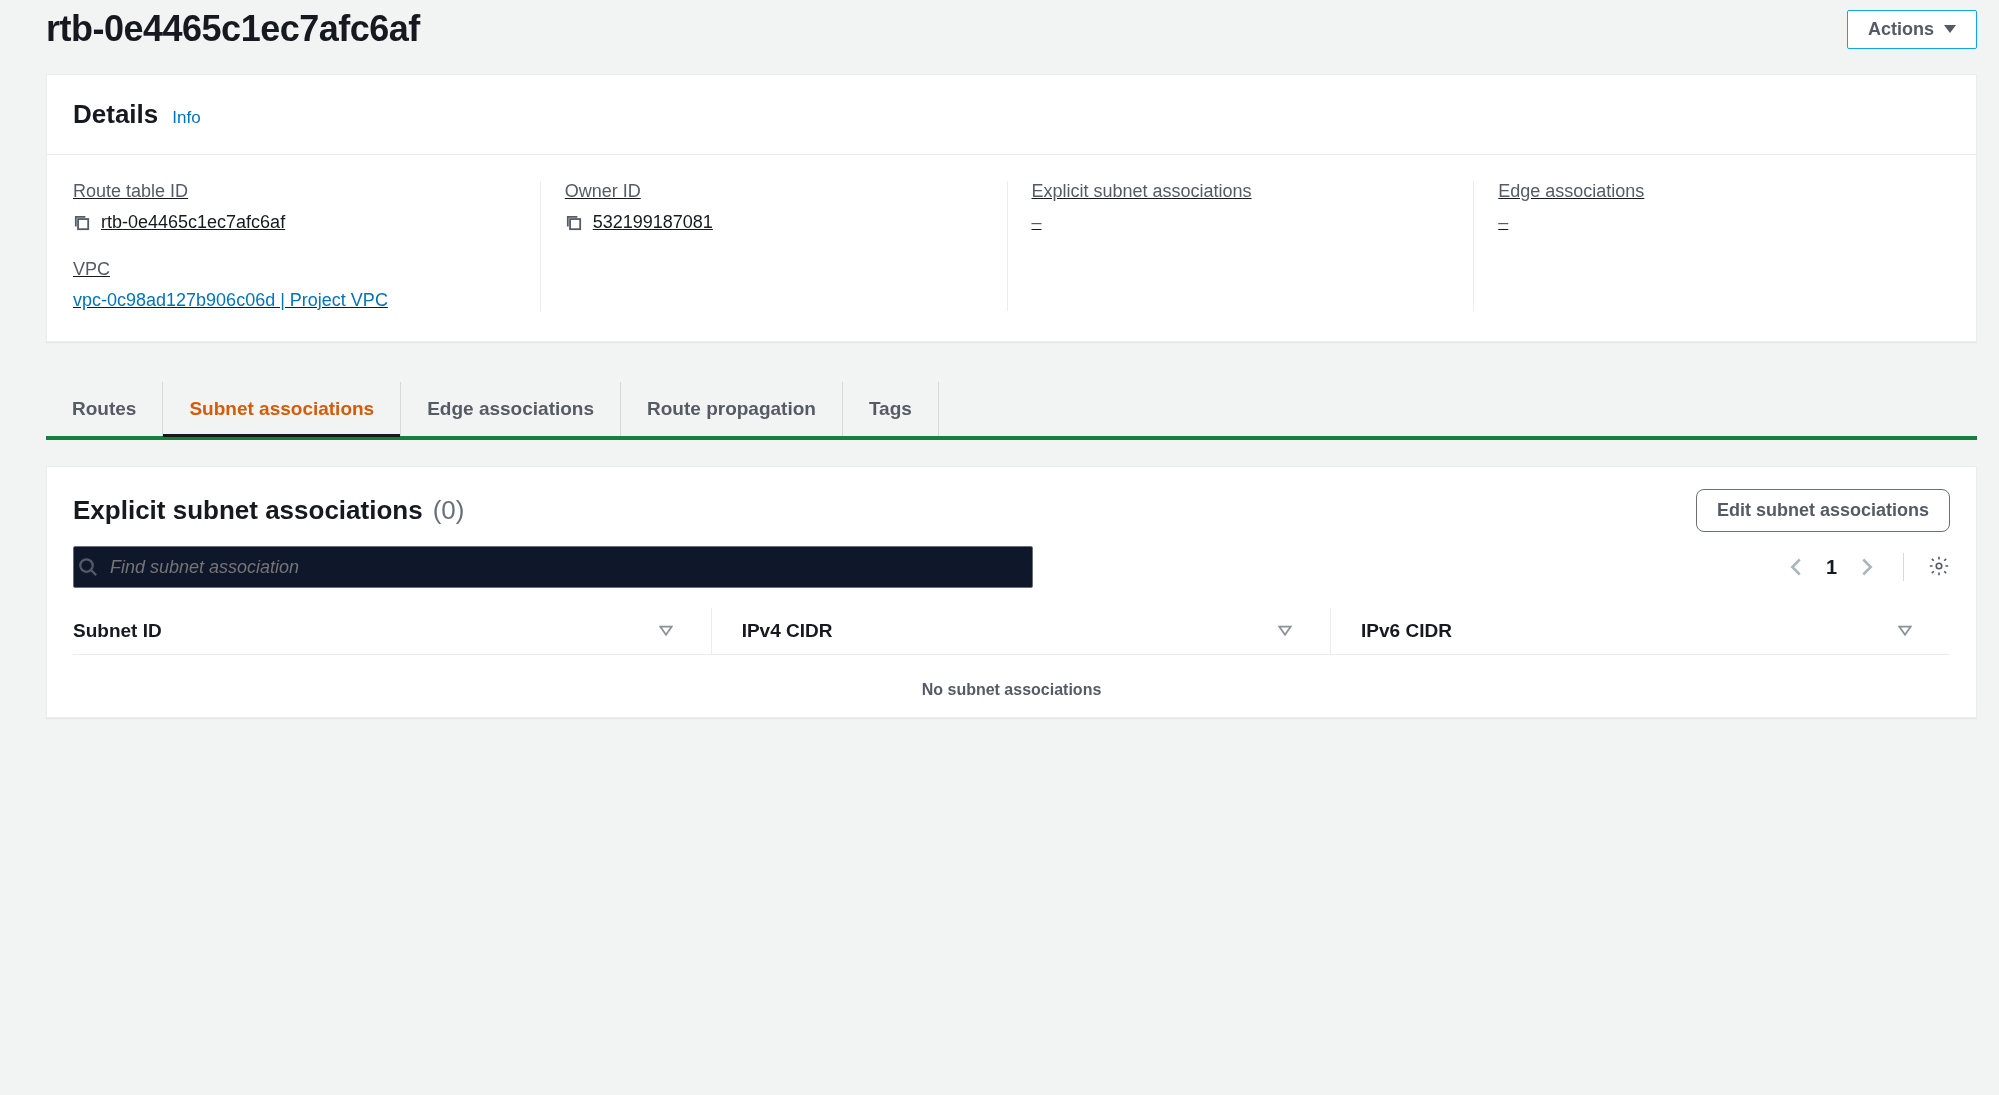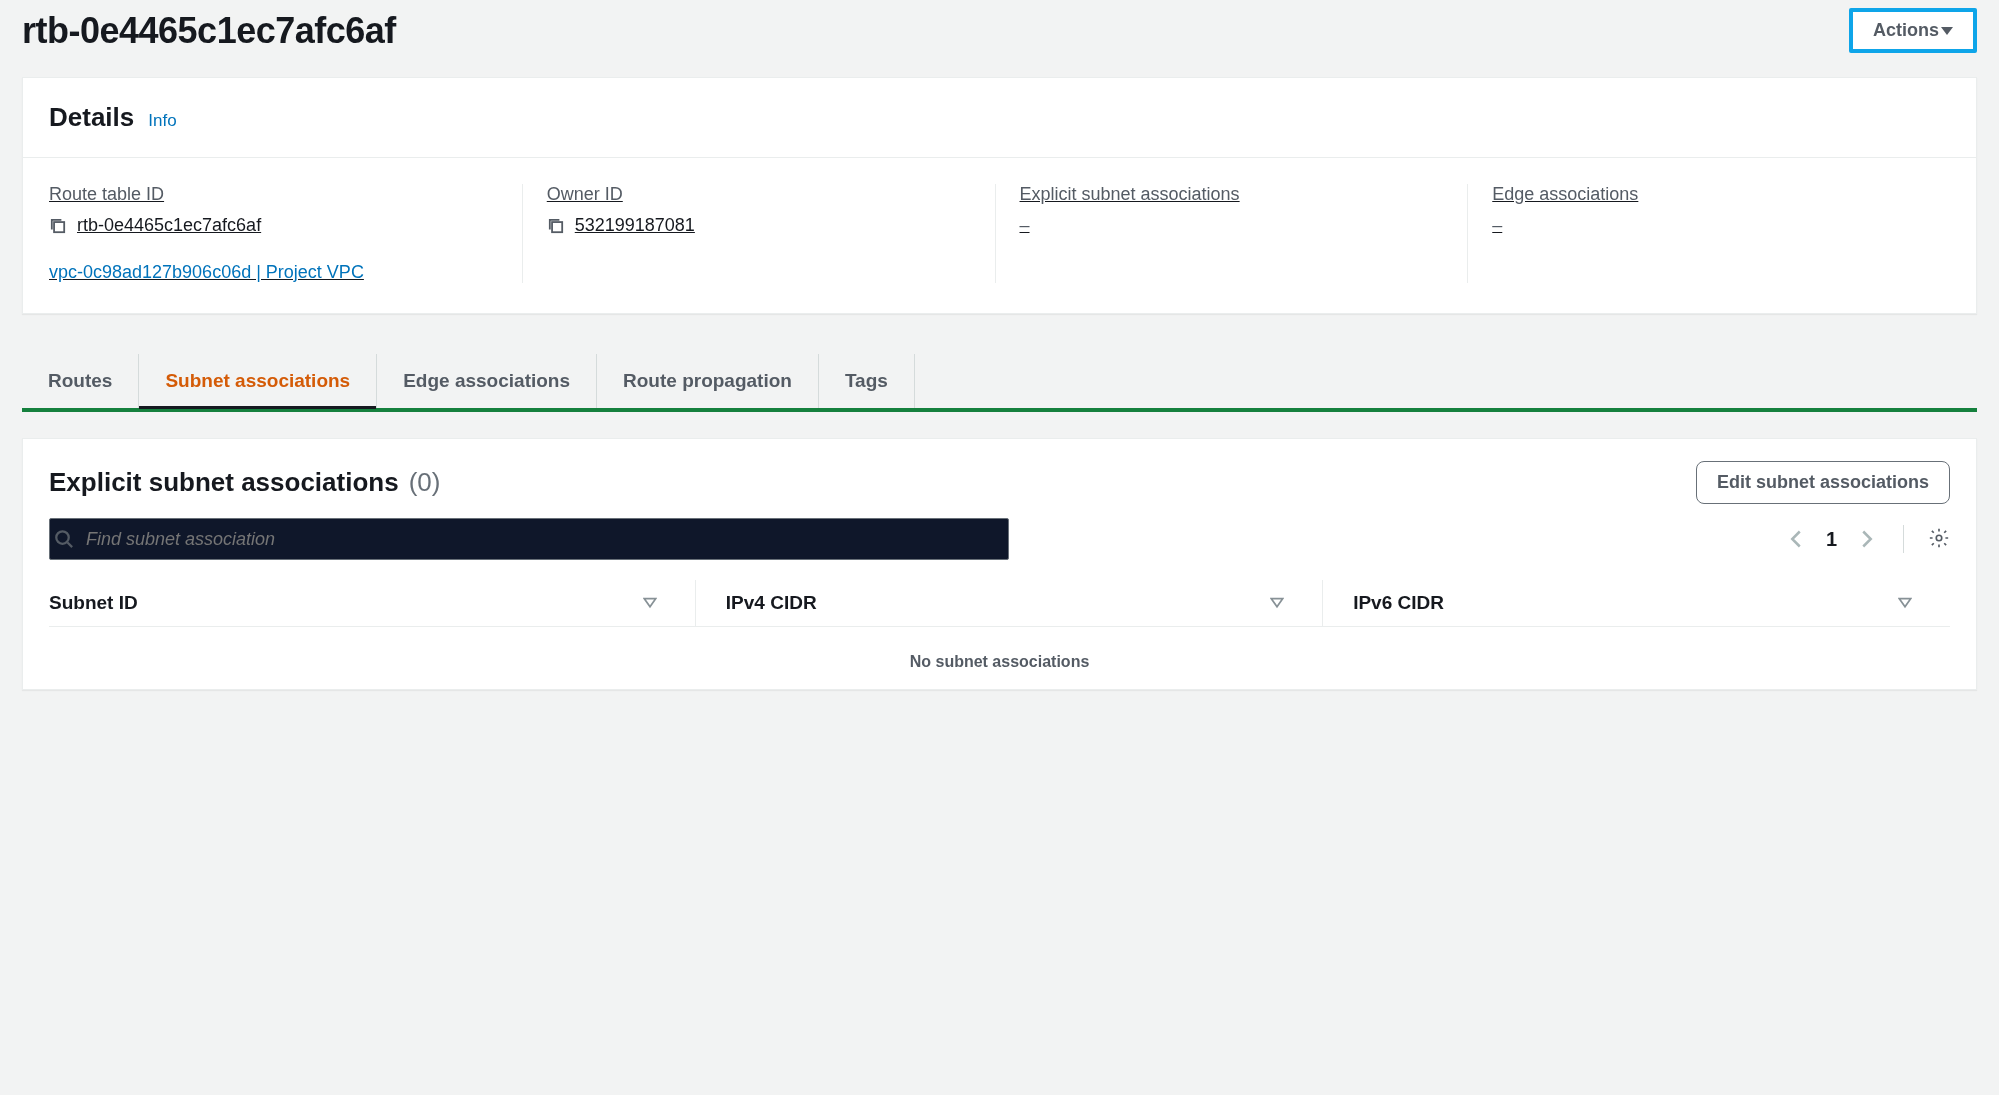--- a/index.html
+++ b/index.html
@@ -2,47 +2,47 @@
 <html><head>
   <meta charset="utf-8">
   <style>
     * { box-sizing: border-box; margin: 0; padding: 0; }
     body {
       font-family: "Amazon Ember", "Helvetica Neue", Arial, sans-serif;
       background: #f2f3f3;
       color: #16191f;
       font-size: 14px;
     }
-    .page-wrapper { padding: 0 22px 40px 22px; }
+    .page-wrapper { padding: 0 22px 40px 22px; margin-left: 24px; }
 
     
     .header-row {
       display: flex;
       justify-content: space-between;
       align-items: center;
       padding: 8px 0 24px 0;
     }
     .page-title {
       font-size: 36px;
       font-weight: 700;
       color: #16191f;
       letter-spacing: -0.5px;
     }
     .actions-btn {
       background: #fff;
-      border: 4px solid #0ea5e9;
+      border: 1px solid #0ea5e9;
       border-radius: 2px;
       padding: 8px 20px;
       font-size: 18px;
       font-weight: 700;
       color: #545b64;
       cursor: pointer;
       display: inline-flex;
       align-items: center;
-      gap: 2px;
+      gap: 10px;
     }
     .actions-btn .caret {
       width: 0; height: 0;
       border-left: 6px solid transparent;
       border-right: 6px solid transparent;
       border-top: 8px solid #545b64;
     }
 
     
     .panel {
@@ -253,20 +253,21 @@
             <span class="copy-icon">
               <svg width="18" height="18" viewBox="0 0 16 16" fill="none">
                   <rect x="4.5" y="4.5" width="9" height="9" stroke="#545b64" stroke-width="1.6"></rect>
                   <path d="M2.5 11V2.5H11" stroke="#545b64" stroke-width="1.6"></path>
                 </svg>
             </span>
             <span>rtb-0e4465c1ec7afc6af</span>
           </div>
         </div>
         <div class="field-block">
+          <div class="field-label">VPC</div>
           <div class="field-value">
             <a href="#" class="vpc-link">vpc-0c98ad127b906c06d | Project VPC</a>
           </div>
         </div>
       </div>
 
       <div class="details-col">
         <div class="field-block">
           <div class="field-label">Owner ID</div>
           <div class="field-value">

